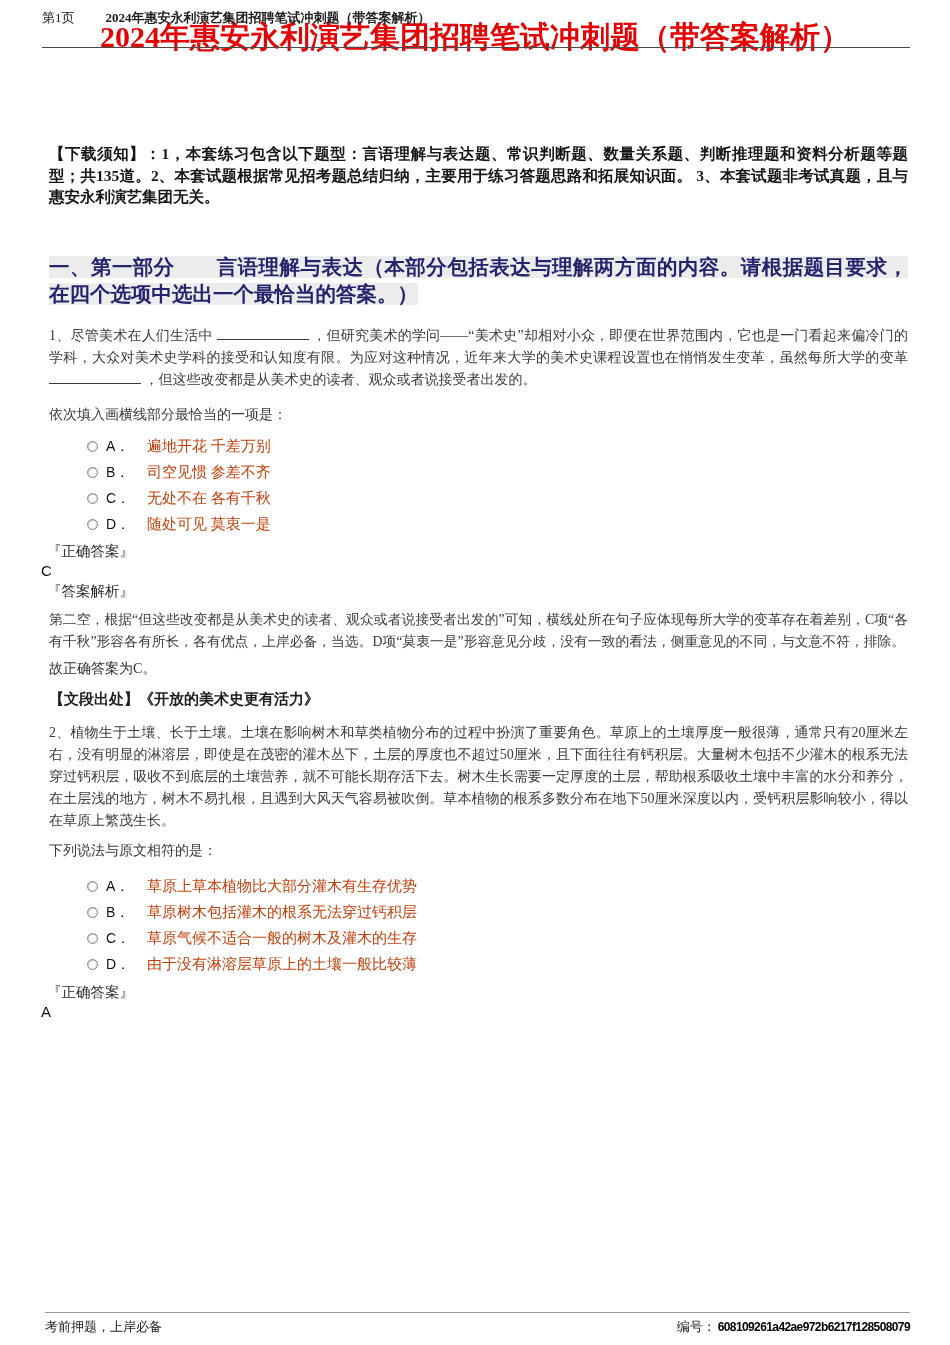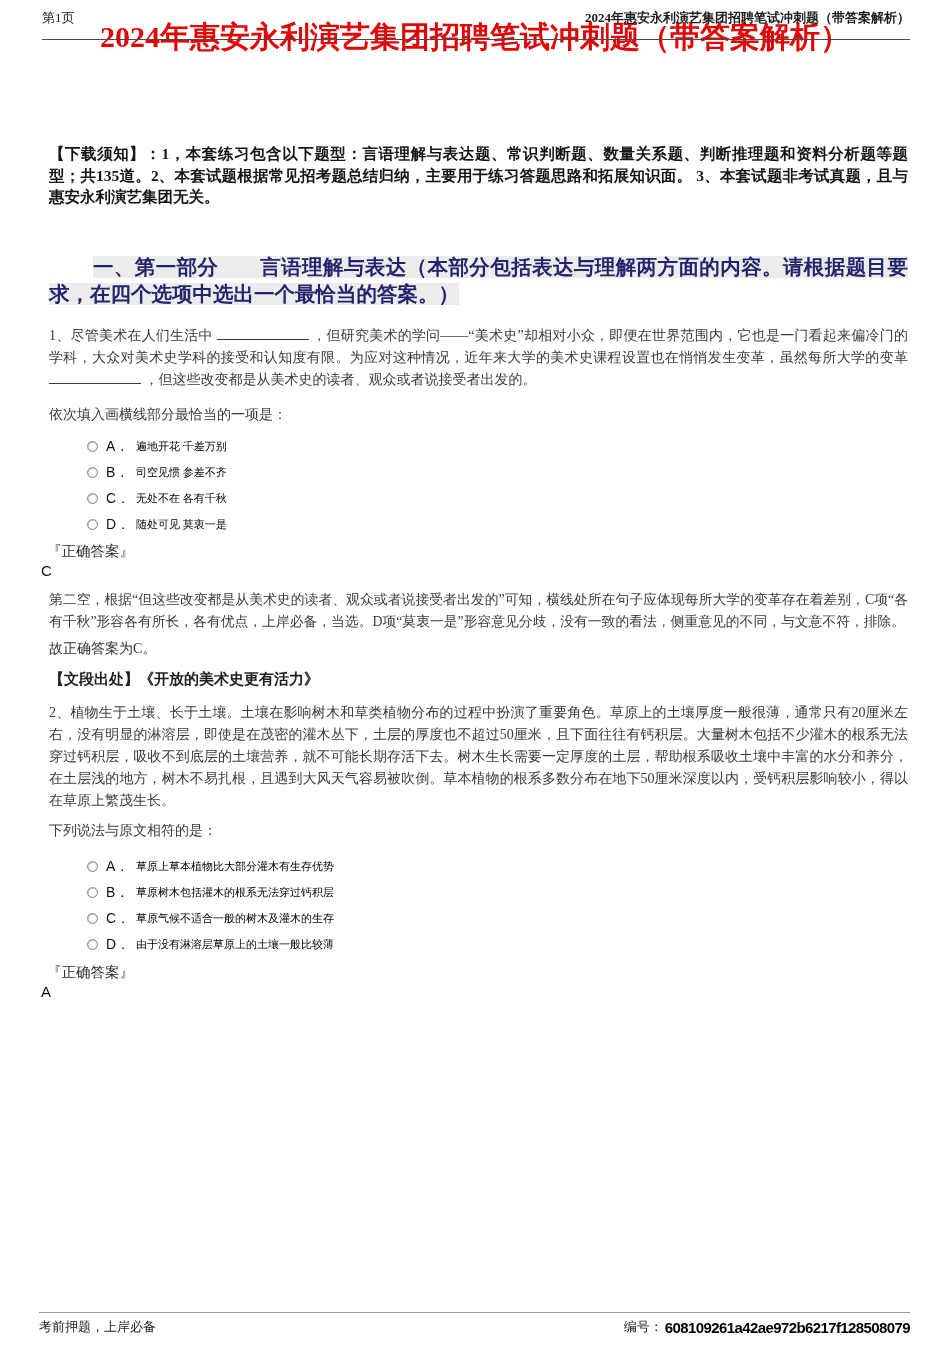--- a/index.html
+++ b/index.html
@@ -10,24 +10,24 @@
     width: 950px;
     height: 1345px;
     background: #ffffff;
     overflow: hidden;
   }
   
   .header {
     position: absolute;
     top: 0; left: 42px; right: 40px;
     display: flex;
-    justify-content: space-between;
+    justify-content: flex-start;
     align-items: flex-end;
     padding-top: 9px;
-    padding-bottom: 12px;
+    padding-bottom: 20px;
     border-bottom: 1px solid #4a4a4a;
     font-size: 13px;
     color: #1c1c1c;
     gap: 31px;
   }
   .header .hdr-right { font-weight: 600; }
   
   .doc-title {
     margin: 17px 42px 0 42px;
     text-align: center;
@@ -50,21 +50,21 @@
     text-align: justify;
   }
   .section-heading {
     margin-top: 46px;
     font-size: 20.5px;
     font-weight: 600;
     color: #24246e;
     line-height: 27px;
     text-align: justify;
   }
-  .section-heading .hl { background: #ececec; margin-left: 44px; }
+  .section-heading .hl { background: #ececec; }
   .stem {
     margin-top: 17px;
     font-size: 14px;
     color: #3a3a3a;
     line-height: 22px;
     text-align: justify;
   }
   .blank {
     display: inline-block;
     width: 92px;
@@ -95,22 +95,23 @@
     margin-right: 8px;
     cursor: pointer;
   }
   .opt-letter {
     flex: 0 0 30px;
     font-family: "Liberation Sans", "DejaVu Sans", sans-serif;
     font-size: 14px;
     color: #111;
   }
   .opt-text {
-    font-size: 11px;
-    color: #000000;
+    font-size: 15px;
+    color: #c2410c;
+    margin-left: 11px;
   }
   .ans-label {
     margin-top: 3px;
     margin-left: -2px;
     font-size: 14.5px;
     color: #2a2a2a;
     line-height: 20px;
   }
   .ans-letter {
     margin-left: -8px;
@@ -145,32 +146,32 @@
     color: #1e1e1e;
     line-height: 22px;
   }
   .q2-block .stem { margin-top: 12px; }
   .q2-block .prompt { margin-top: 8px; }
   .q2-block .options { margin-top: 12px; }
   .q2-block .ans-label { margin-top: 4px; }
   
   .footer {
     position: absolute;
-    left: 39px; right: 40px; bottom: 9px;
+    left: 45px; right: 40px; bottom: 9px;
     border-top: 1px solid #9a9a9a;
     padding-top: 5px;
     display: flex;
     justify-content: space-between;
     align-items: flex-end;
   }
   .footer .ftr-left { font-size: 13px; color: #222; }
   .footer .ftr-right { font-size: 13px; color: #1a1a1a; display: flex; align-items: center; }
   .footer .ftr-code {
     font-family: "Liberation Sans", "DejaVu Sans", sans-serif;
-    font-size: 15px;
+    font-size: 12px;
     font-weight: 700;
     letter-spacing: -0.6px;
     color: #000;
     margin-left: 2px;
   }
 </style>
 </head>
 <body>
 
 <div class="page">
@@ -211,20 +212,21 @@
         </div>
         <div class="option-row">
           <span class="radio"></span>
           <span class="opt-letter">D．</span>
           <span class="opt-text">随处可见 莫衷一是</span>
         </div>
       </div>
 
       <p class="ans-label">『正确答案』</p>
       <p class="ans-letter">C</p>
+      <p class="analysis-label">『答案解析』</p>
 
       <p class="analysis-p">第二空，根据“但这些改变都是从美术史的读者、观众或者说接受者出发的”可知，横线处所在句子应体现每所大学的变革存在着差别，C项“各有千秋”形容各有所长，各有优点，上岸必备，当选。D项“莫衷一是”形容意见分歧，没有一致的看法，侧重意见的不同，与文意不符，排除。</p>
 
       <p class="conclusion">故正确答案为C。</p>
       <p class="source">【文段出处】《开放的美术史更有活力》</p>
     </div>
 
     <div class="q-block q2-block">
       <p class="stem">2、植物生于土壤、长于土壤。土壤在影响树木和草类植物分布的过程中扮演了重要角色。草原上的土壤厚度一般很薄，通常只有20厘米左右，没有明显的淋溶层，即使是在茂密的灌木丛下，土层的厚度也不超过50厘米，且下面往往有钙积层。大量树木包括不少灌木的根系无法穿过钙积层，吸收不到底层的土壤营养，就不可能长期存活下去。树木生长需要一定厚度的土层，帮助根系吸收土壤中丰富的水分和养分，在土层浅的地方，树木不易扎根，且遇到大风天气容易被吹倒。草本植物的根系多数分布在地下50厘米深度以内，受钙积层影响较小，得以在草原上繁茂生长。</p>
 

